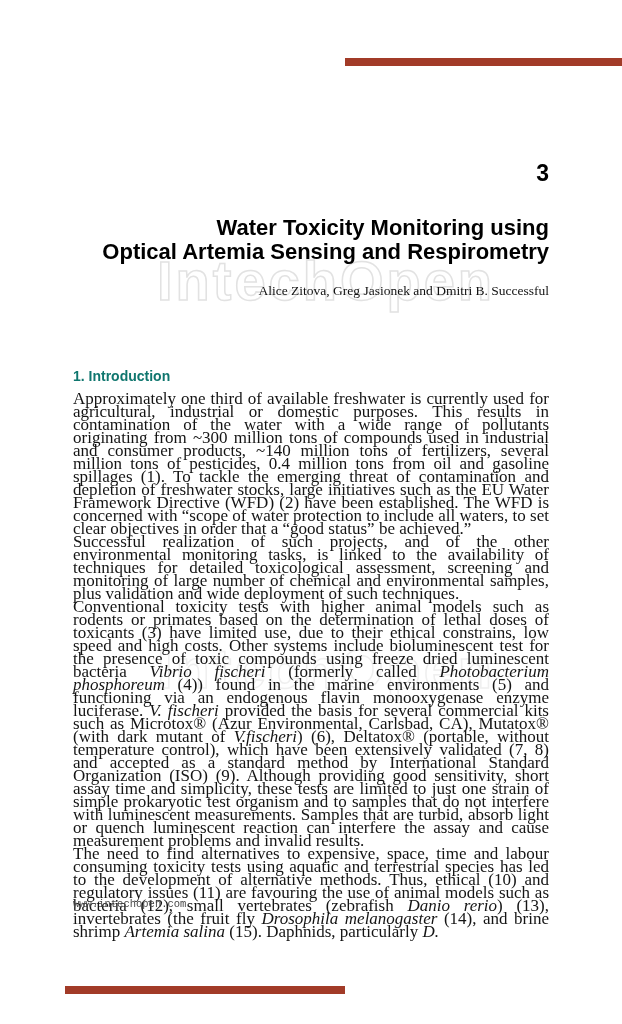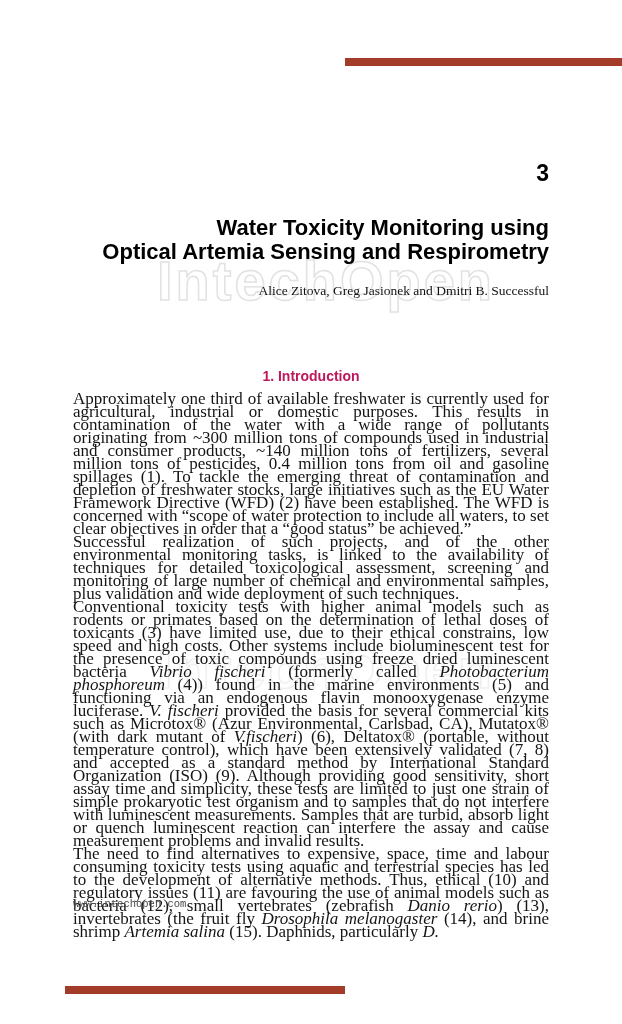--- a/index.html
+++ b/index.html
@@ -97,23 +97,22 @@
     z-index: 2;
   }
   .section-heading {
     position: absolute;
     left: 73px;
     top: 368px;
     width: 476px;
     font-family: "Liberation Sans", sans-serif;
     font-weight: bold;
     font-size: 14px;
-    color: #be185d;
+    color: #0f766e;
     z-index: 2;
-    text-align: center;
   }
   .body-text {
     position: absolute;
     left: 73px;
     top: 392px;
     width: 476px;
     font-size: 17px;
     line-height: 13px;
     text-align: justify;
     color: #141414;

